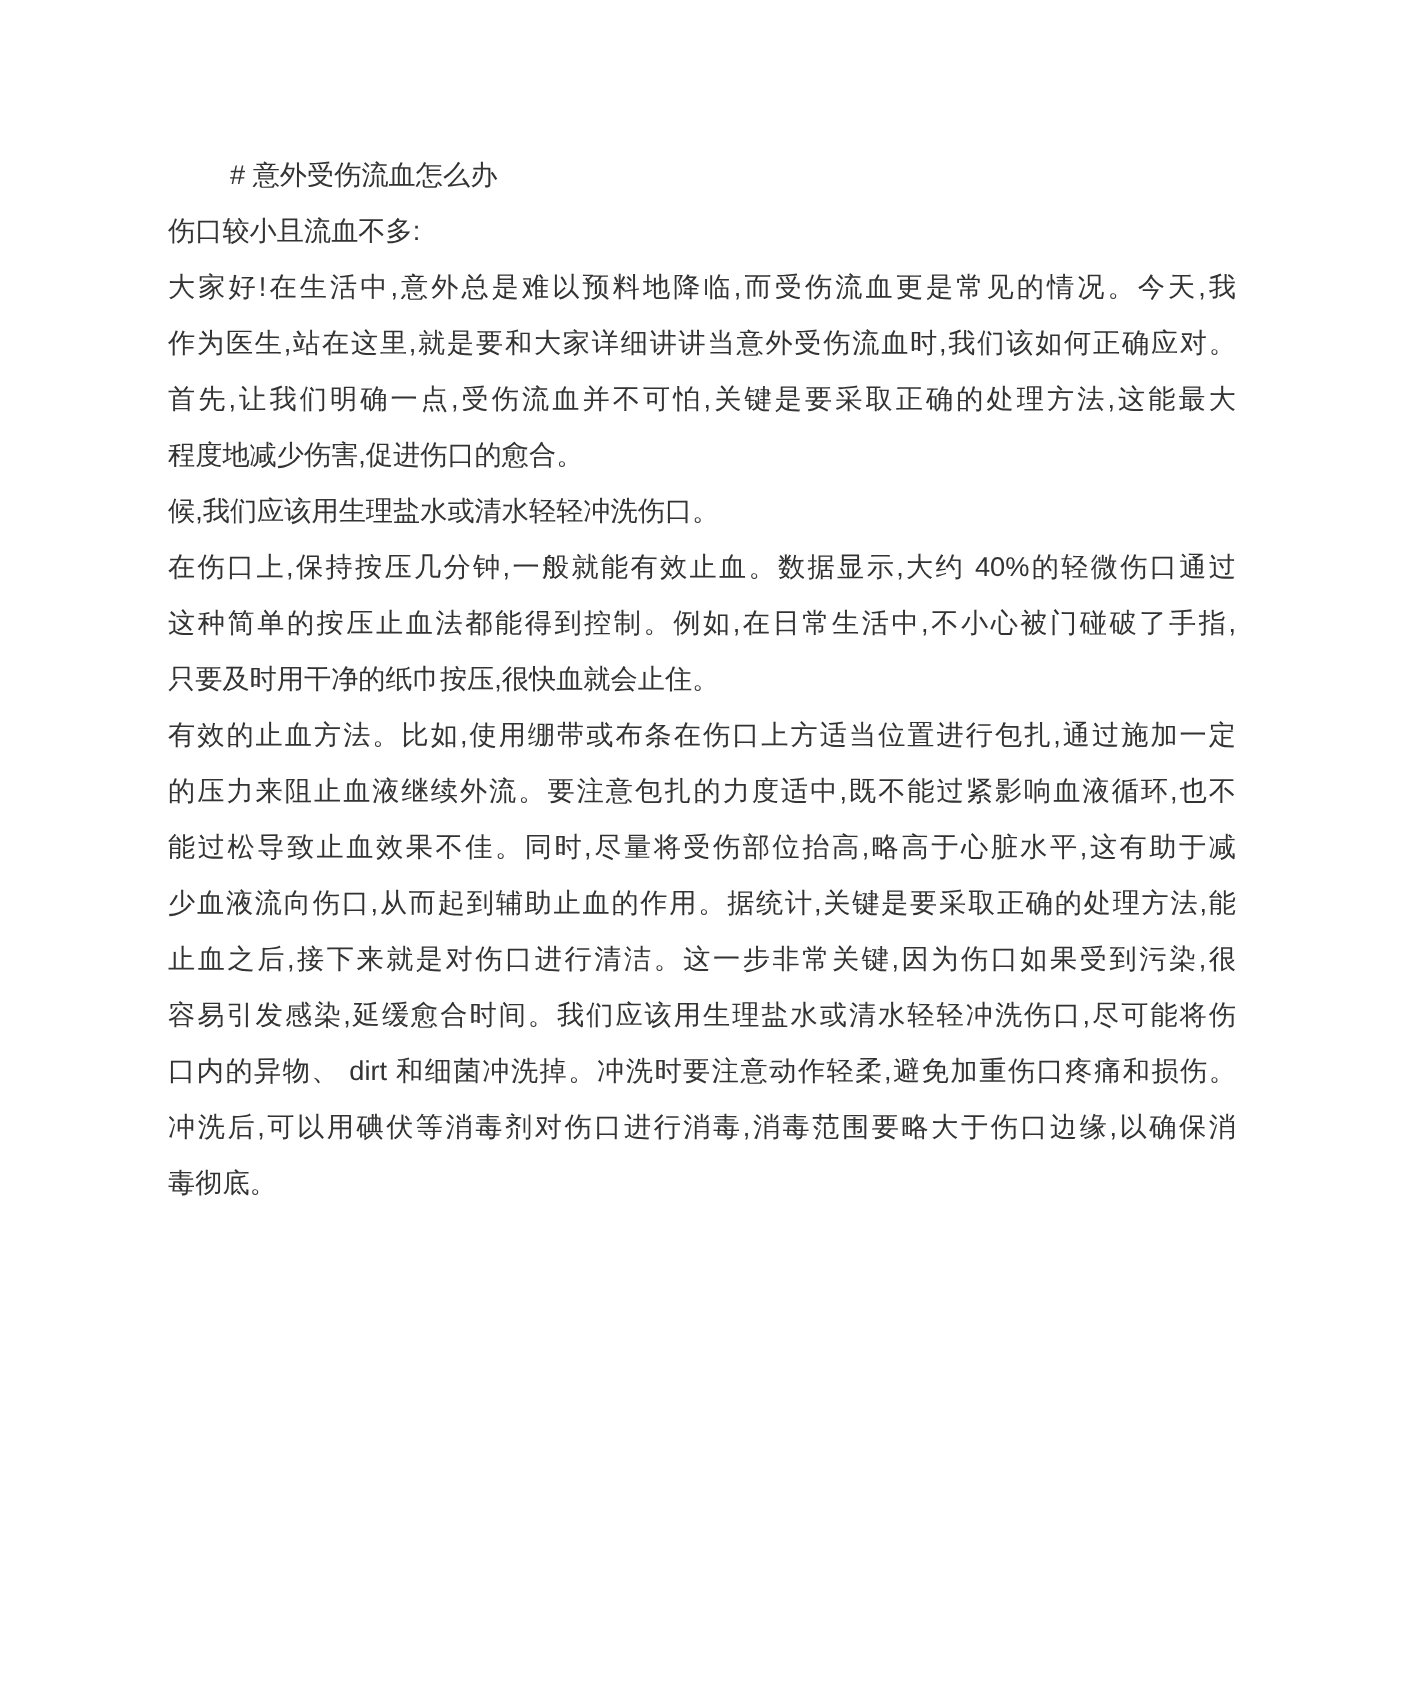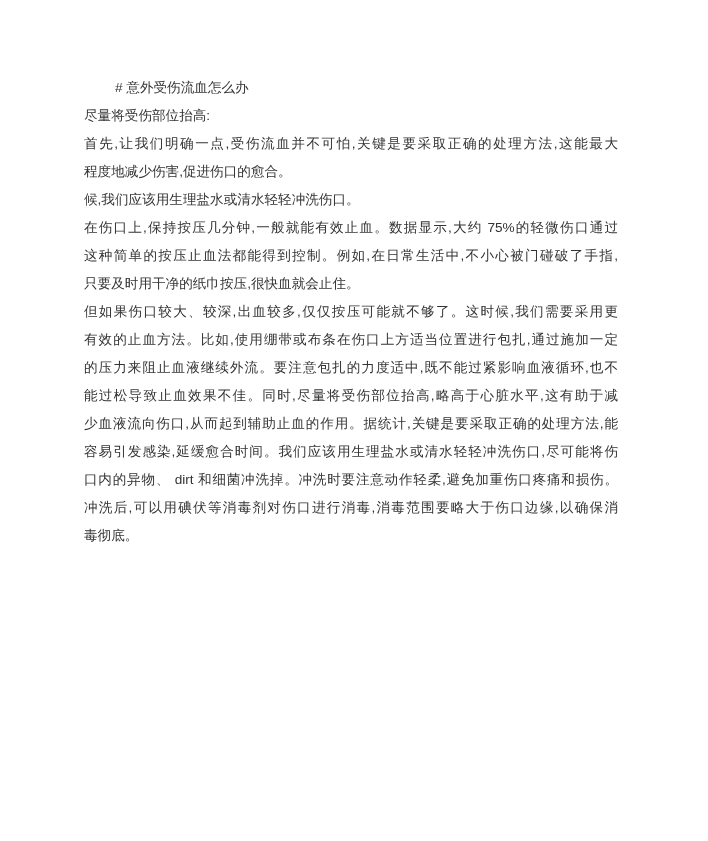--- a/index.html
+++ b/index.html
@@ -35,30 +35,32 @@
   .line.indent {
     padding-left: 31px;
   }
 </style>
 </head>
 <body>
 
 <div class="page" style="background: rgb(255, 255, 255);">
   <div class="text-block" id="text-block" style="color: rgb(51, 51, 51);">
       <div class="line indent"># 意外受伤流血怎么办</div>
-      <div class="line">尽量将受伤部位抬高:</div>
+      <div class="line">伤口较小且流血不多:</div>
+      <div class="line fill">大家好!在生活中,意外总是难以预料地降临,而受伤流血更是常见的情况。今天,我</div>
+      <div class="line fill">作为医生,站在这里,就是要和大家详细讲讲当意外受伤流血时,我们该如何正确应对。</div>
       <div class="line fill">首先,让我们明确一点,受伤流血并不可怕,关键是要采取正确的处理方法,这能最大</div>
       <div class="line">程度地减少伤害,促进伤口的愈合。</div>
       <div class="line">候,我们应该用生理盐水或清水轻轻冲洗伤口。</div>
-      <div class="line fill">在伤口上,保持按压几分钟,一般就能有效止血。数据显示,大约 75%的轻微伤口通过</div>
+      <div class="line fill">在伤口上,保持按压几分钟,一般就能有效止血。数据显示,大约 40%的轻微伤口通过</div>
       <div class="line fill">这种简单的按压止血法都能得到控制。例如,在日常生活中,不小心被门碰破了手指,</div>
       <div class="line">只要及时用干净的纸巾按压,很快血就会止住。</div>
-      <div class="line fill">但如果伤口较大、较深,出血较多,仅仅按压可能就不够了。这时候,我们需要采用更</div>
       <div class="line fill">有效的止血方法。比如,使用绷带或布条在伤口上方适当位置进行包扎,通过施加一定</div>
       <div class="line fill">的压力来阻止血液继续外流。要注意包扎的力度适中,既不能过紧影响血液循环,也不</div>
       <div class="line fill">能过松导致止血效果不佳。同时,尽量将受伤部位抬高,略高于心脏水平,这有助于减</div>
       <div class="line fill">少血液流向伤口,从而起到辅助止血的作用。据统计,关键是要采取正确的处理方法,能</div>
+      <div class="line fill">止血之后,接下来就是对伤口进行清洁。这一步非常关键,因为伤口如果受到污染,很</div>
       <div class="line fill">容易引发感染,延缓愈合时间。我们应该用生理盐水或清水轻轻冲洗伤口,尽可能将伤</div>
       <div class="line fill">口内的异物、 dirt 和细菌冲洗掉。冲洗时要注意动作轻柔,避免加重伤口疼痛和损伤。</div>
       <div class="line fill">冲洗后,可以用碘伏等消毒剂对伤口进行消毒,消毒范围要略大于伤口边缘,以确保消</div>
       <div class="line">毒彻底。</div>
     </div>
 </div>
 
 </body></html>

